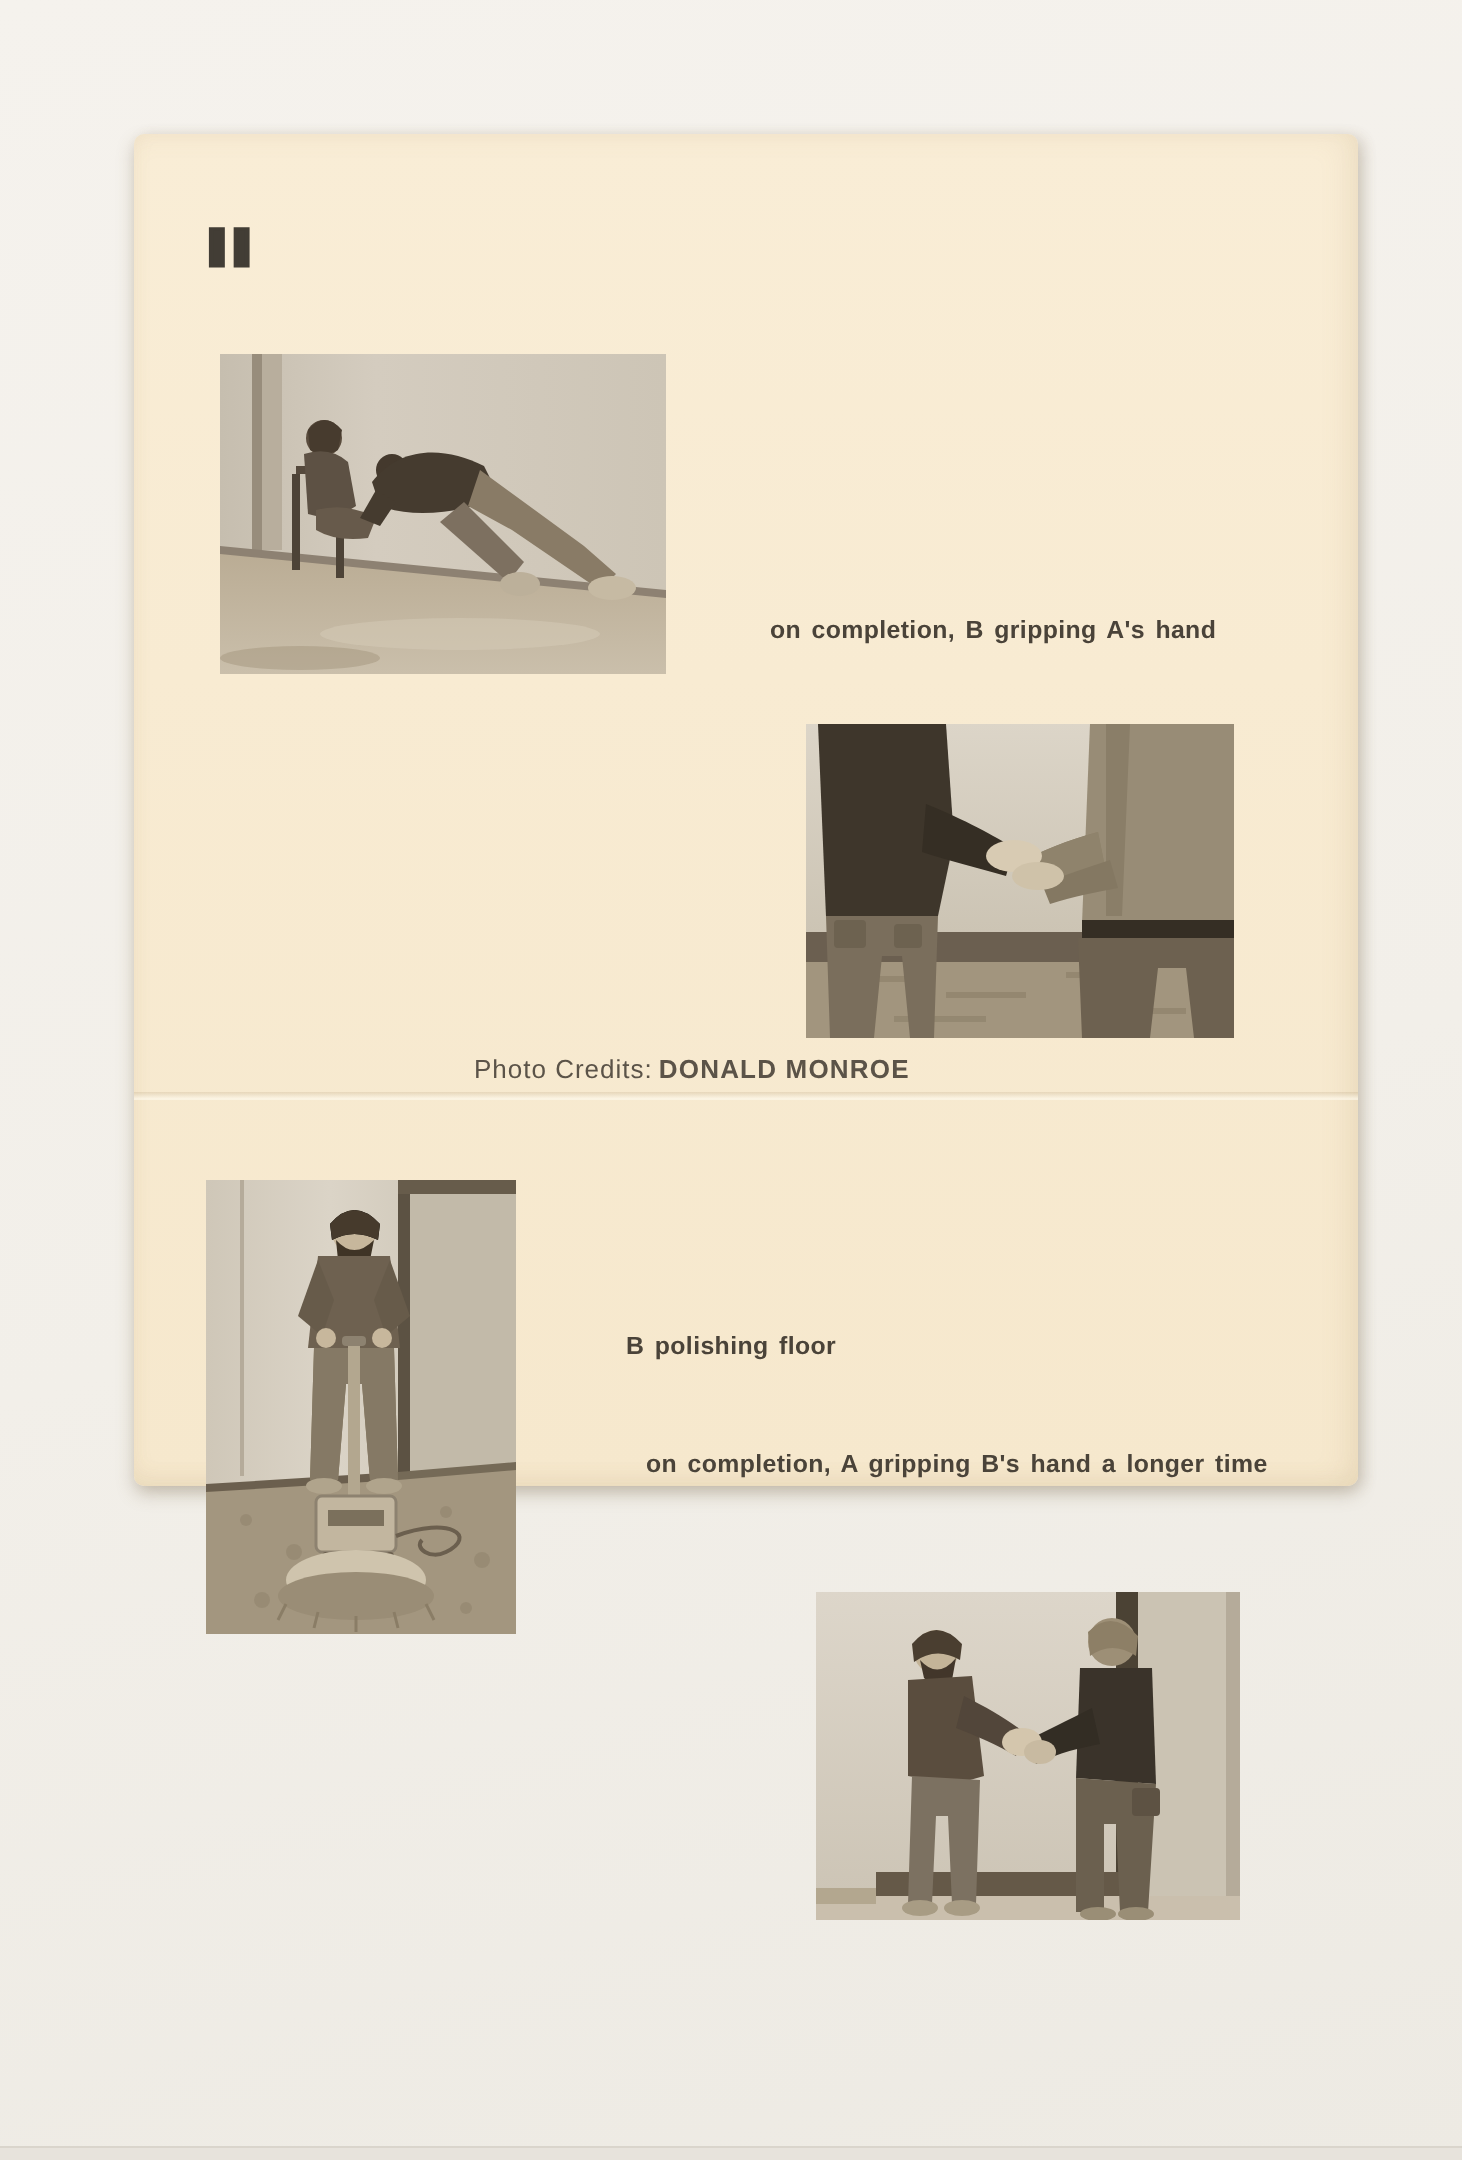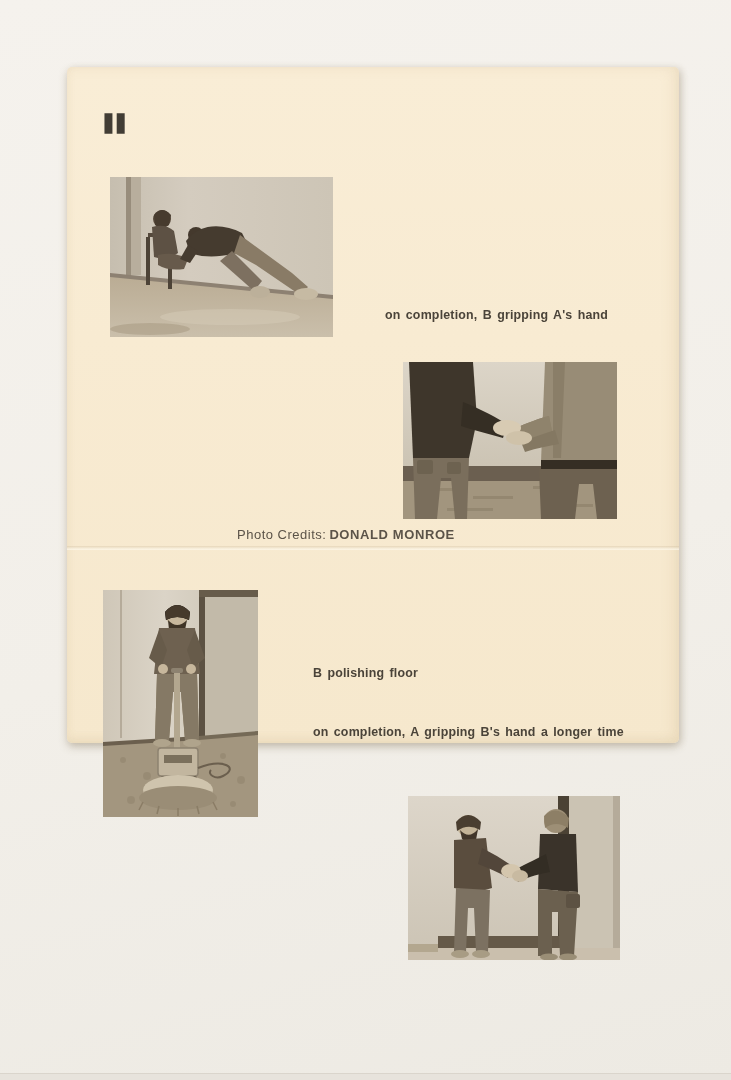--- a/index.html
+++ b/index.html
@@ -42,21 +42,21 @@
   .caption {
     position:absolute;
     font-size:12.4px; font-weight:bold; color:#4a4339;
     letter-spacing:.2px; word-spacing:1.6px; line-height:17px;
     white-space:nowrap;
     text-align:center;
   }
   #caption-action-1 { left:318px; top:185px; width:223px; text-align:right; }
   #caption-done-1   { left:318px; top:240px; }
   #caption-action-2 { left:246px; top:598px; }
-  #caption-done-2   { left:246px; top:657px; }
+  #caption-done-2   { left:256px; top:657px; }
   .credit {
     position:absolute; left:170px; top:460px;
     font-size:13px; color:#5b5348; letter-spacing:.5px; white-space:nowrap;
   }
   .credit .credit-name { font-weight:bold; margin-left:3px; letter-spacing:.6px; }
 </style>
 </head>
 <body>
 
 <div class="table-edge"></div>

